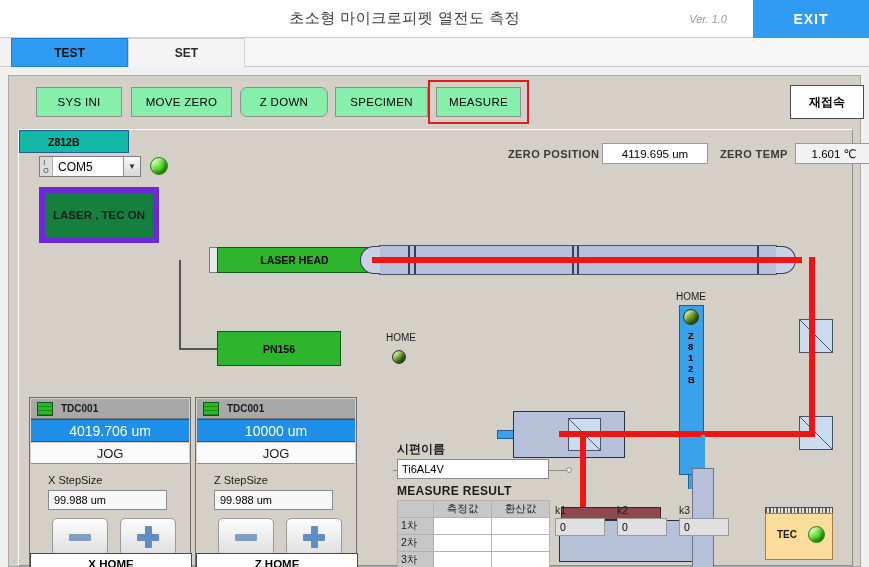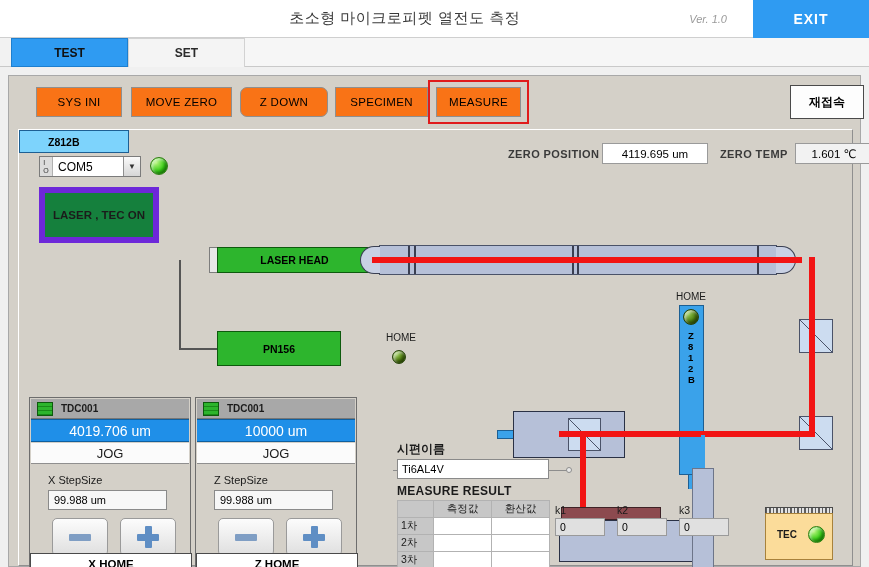--- a/index.html
+++ b/index.html
@@ -69,21 +69,21 @@
     border:1px solid #a8a8a8;
   }
 
   
   #toolbar {
     position:absolute; left:9px; top:11px; width:835px; height:38px;
     background:#d4d0c8;
   }
   .tool-btn {
     position:absolute; top:0; height:30px;
-    background:#f97316;
+    background:#86efac;
     border:1px solid #8f8f8f;
     display:flex; align-items:center; justify-content:center;
     font-size:11.5px; color:#000000; letter-spacing:0.3px;
     cursor:pointer;
   }
   #btn-sysini    { left:18px;  width:86px; }
   #btn-movezero  { left:113px; width:101px; }
   #btn-zdown     { left:222px; width:88px;border-radius:7px; }
   #btn-specimen  { left:317px; width:93px; }
   #btn-measure   { left:418px; width:85px; }
@@ -184,21 +184,21 @@
 
   .green-box {
     background:#2db52d; border:1px solid #0d5a0d;
     display:flex; align-items:center; justify-content:center;
     font-size:10.5px; font-weight:bold; color:#000;
   }
   #laser-head { left:198px; top:117px; width:155px; height:26px; }
   #pn156      { left:198px; top:201px; width:124px; height:35px; }
 
   .blue-box {
-    background:#7dd3fc; border:1px solid #1d5f93;
+    background:#14b8a6; border:1px solid #1d5f93;
     display:flex; align-items:center;
     font-size:10.5px; font-weight:bold; color:#000;
   }
   #z812b-h { left:367px; top:216px; width:110px; height:23px; padding-left:28px; }
   #z812b-h-led {
     position:absolute; left:373px; top:220px; width:14px; height:14px;
     border-radius:50%;
     background: radial-gradient(circle at 33% 30%, #8fc44a, #4c7a0d 55%, #2b4a06);
     border:1px solid #26430a;
   }

